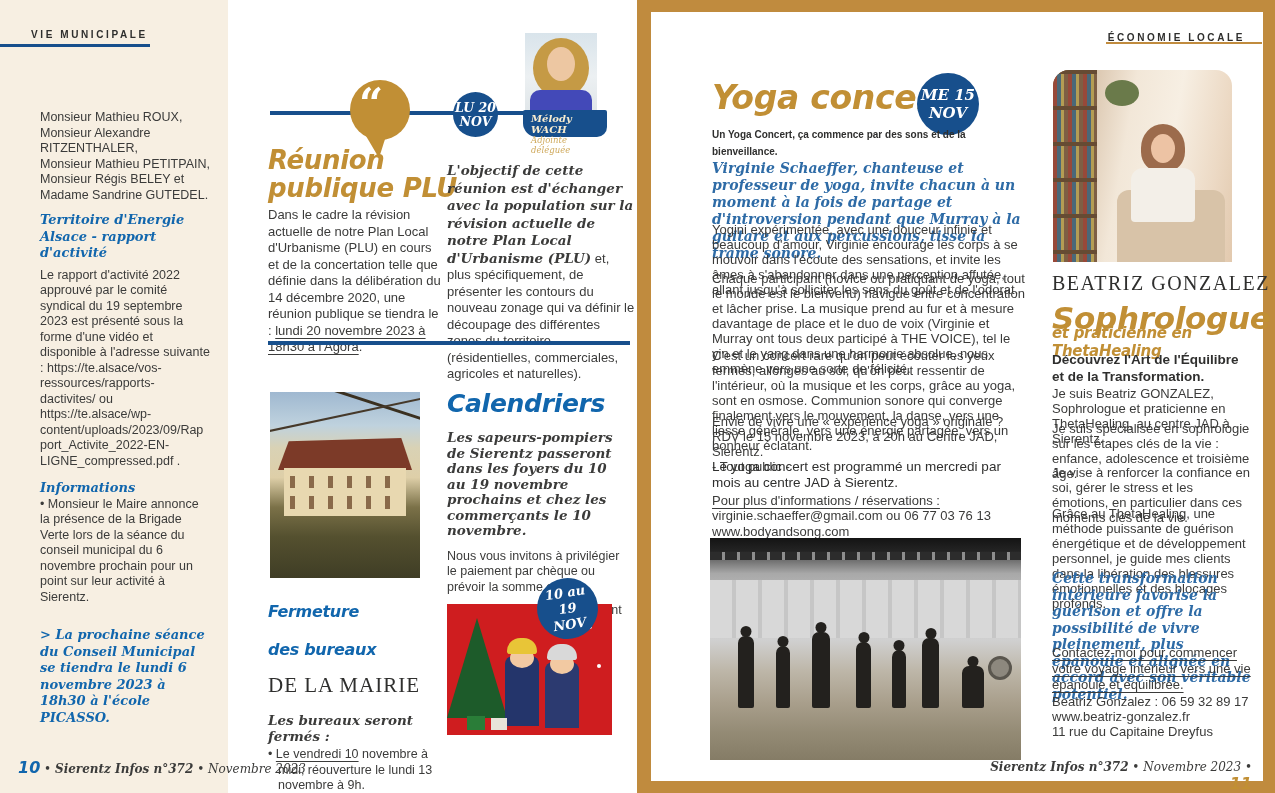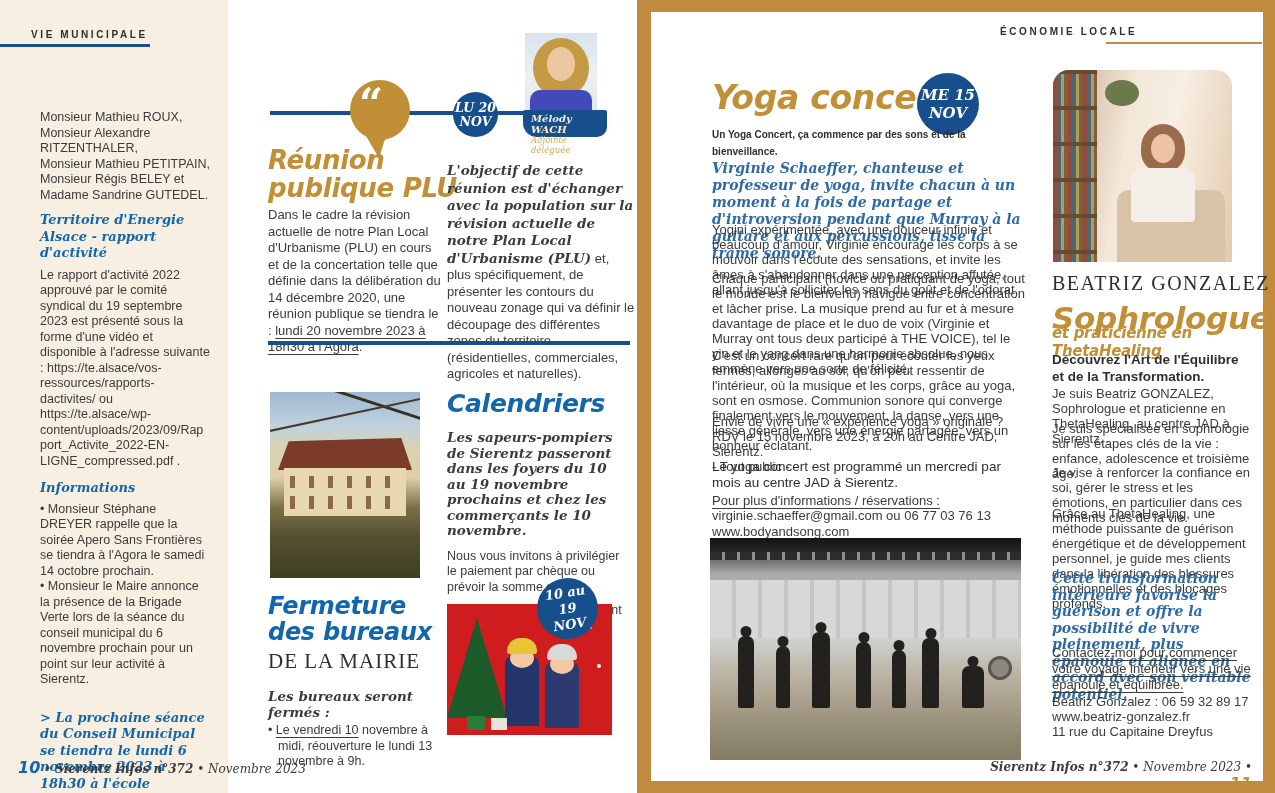--- a/index.html
+++ b/index.html
@@ -41,21 +41,20 @@
 
     <div class="abs" style="left:40px;top:110px;width:170px">
       <p class="body-sm preline">Monsieur Mathieu ROUX,
 Monsieur Alexandre RITZENTHALER,
 Monsieur Mathieu PETITPAIN,
 Monsieur Régis BELEY et
 Madame Sandrine GUTEDEL.</p>
       <p class="em em-blue" style="font-size:13px;line-height:16.5px;margin-top:9px">Territoire d'Energie Alsace - rapport d'activité</p>
       <p class="body-sm" style="margin-top:6px;overflow-wrap:anywhere">Le rapport d'activité 2022 approuvé par le comité syndical du 19 septembre 2023 est présenté sous la forme d'une vidéo et disponible à l'adresse suivante : https://te.alsace/vos-ressources/rapports-dactivites/ ou https://te.alsace/wp-content/uploads/2023/09/Rapport_Activite_2022-EN-LIGNE_compressed.pdf .</p>
       <p class="em em-blue" style="font-size:13px;line-height:16.5px;margin-top:11px">Informations</p>
-      <p class="body-sm" style="margin-top:5px">• Monsieur Stéphane DREYER rappelle que la soirée Apero Sans Frontières se tiendra à l'Agora le samedi 14 octobre prochain.</p>
       <p class="body-sm">• Monsieur le Maire annonce la présence de la Brigade Verte lors de la séance du conseil municipal du 6 novembre prochain pour un point sur leur activité à Sierentz.</p>
       <p class="em em-blue" style="font-size:13px;line-height:16.5px;margin-top:22px">&gt; La prochaine séance du Conseil Municipal se tiendra le lundi 6 novembre 2023 à 18h30 à l'école PICASSO.</p>
 
     </div>
 
     <div class="abs rule" style="left:270px;top:111px;width:300px;height:3.5px"></div>
     <div class="abs" style="left:350px;top:80px;width:60px;height:60px;border-radius:50%;background:var(--gold)">
       <span class="abs" style="left:9px;top:4px;font:bold 42px/1 'DejaVu Serif',serif;color:#fff">“</span>
     </div>
     <div class="abs" style="left:366px;top:136px;width:20px;height:22px;background:var(--gold);clip-path:polygon(0 0,100% 0,65% 100%)"></div>
@@ -82,21 +81,21 @@
       <div class="abs" style="left:8px;top:46px;width:134px;height:32px;background:#7c3a28;clip-path:polygon(0 100%,8% 10%,92% 0,100% 100%)"></div>
       <div class="abs" style="left:14px;top:76px;width:122px;height:48px;background:#e8d8b0">
         <div class="abs" style="left:6px;top:8px;right:6px;height:12px;background:repeating-linear-gradient(90deg,#8a6a4a 0 5px,transparent 5px 19px)"></div>
         <div class="abs" style="left:6px;top:28px;right:6px;height:13px;background:repeating-linear-gradient(90deg,#8a6a4a 0 5px,transparent 5px 19px)"></div>
       </div>
       <div class="abs" style="left:-10px;top:2px;width:180px;height:3px;background:#3a3020;transform:rotate(18deg)"></div>
       <div class="abs" style="left:-6px;top:20px;width:180px;height:2px;background:#46392a;transform:rotate(-12deg)"></div>
     </div>
 
     <div class="abs" style="left:268px;top:593px;width:178px">
-      <h2 class="title bluetxt preline" style="font-size:24px;line-height:26px">Fermeture
+      <h2 class="title bluetxt preline" style="font-size:16px;line-height:38px">Fermeture
 des bureaux</h2>
       <div style="font-family:'Liberation Serif',serif;font-size:21px;letter-spacing:1px;color:#2f2f2e;margin-top:4px">DE LA MAIRIE</div>
       <p class="em" style="font-size:13.5px;margin-top:14px">Les bureaux seront fermés :</p>
       <p class="body-sm" style="margin-top:3px;padding-left:10px;text-indent:-10px"><span>• </span><span class="ul">Le vendredi 10</span><span> novembre à midi, réouverture le lundi 13 novembre à 9h.</span></p>
     </div>
 
     <div class="abs" style="left:447px;top:389px;width:180px">
       <h2 class="title bluetxt" style="font-size:25px">Calendriers</h2>
       <p class="em" style="font-size:13.5px;line-height:15.5px;margin-top:12px">Les sapeurs-pompiers de Sierentz passeront dans les foyers du 10 au 19 novembre prochains et chez les commerçants le 10 novembre.</p>
       <p class="body-sm" style="margin-top:10px">Nous vous invitons à privilégier le paiement par chèque ou prévoir la somme exacte.</p>
@@ -123,21 +122,21 @@
       <span class="pagenum bluetxt">10</span>
       <span>•</span>
       <b>Sierentz Infos n°372</b>
       <span>•</span>
       <span>Novembre 2023</span>
     </div>
   </section>
 
   <section class="abs" style="left:637px;top:0;width:638px;height:793px;background:#fff;border:12px solid var(--goldframe);border-left-width:14px"></section>
 
-  <div class="abs seclabel" style="left:1000px;top:26px;width:245px;text-align:left">ÉCONOMIE LOCALE</div>
+  <div class="abs seclabel" style="left:1000px;top:32px;width:245px;text-align:right">ÉCONOMIE LOCALE</div>
   <div class="abs" style="left:1106px;top:42px;width:156px;height:1.5px;background:var(--goldframe)"></div>
 
   <h2 class="abs title gold" style="left:712px;top:78px;font-size:33px">Yoga concert</h2>
   <div class="abs badge" style="left:917px;top:73px;width:62px;height:62px;font-size:15px;line-height:18px">ME 15
 NOV</div>
   <p class="abs" style="left:712px;top:126px;width:300px;font-weight:bold;font-size:10px;line-height:17px;color:#2f2f2e">Un Yoga Concert, ça commence par des sons et de la bienveillance.</p>
   <p class="abs em em-blue" style="left:712px;top:160px;width:316px;font-size:14px;line-height:17px;color:var(--blueem)">Virginie Schaeffer, chanteuse et professeur de yoga, invite chacun à un moment à la fois de partage et d'introversion pendant que Murray à la guitare et aux percussions, tisse la trame sonore.</p>
   <p class="abs body-md" style="left:712px;top:222px;width:316px;line-height:15px">Yogini expérimentée, avec une douceur infinie et beaucoup d'amour, Virginie encourage les corps à se mouvoir dans l'écoute des sensations, et invite les âmes à s'abandonner dans une perception affutée, allant jusqu'à solliciter les sens du goût et de l'odorat.</p>
   <p class="abs body-md" style="left:712px;top:271px;width:316px;line-height:15px">Chaque participant (novice ou pratiquant de yoga, tout le monde est le bienvenu) navigue entre concentration et lâcher prise. La musique prend au fur et à mesure davantage de place et le duo de voix (Virginie et Murray ont tous deux participé à THE VOICE), tel le yin et le yang dans une harmonie absolue, nous emmène vers une sorte de félicité.</p>
   <p class="abs body-md" style="left:712px;top:348px;width:316px;line-height:15px">C'est un concert rare qu'on peut écouter les yeux fermés, allongés au sol, qu'on peut ressentir de l'intérieur, où la musique et les corps, grâce au yoga, sont en osmose. Communion sonore qui converge finalement vers le mouvement, la danse, vers une liesse générale, vers une énergie partagée, vers un bonheur éclatant.</p>

